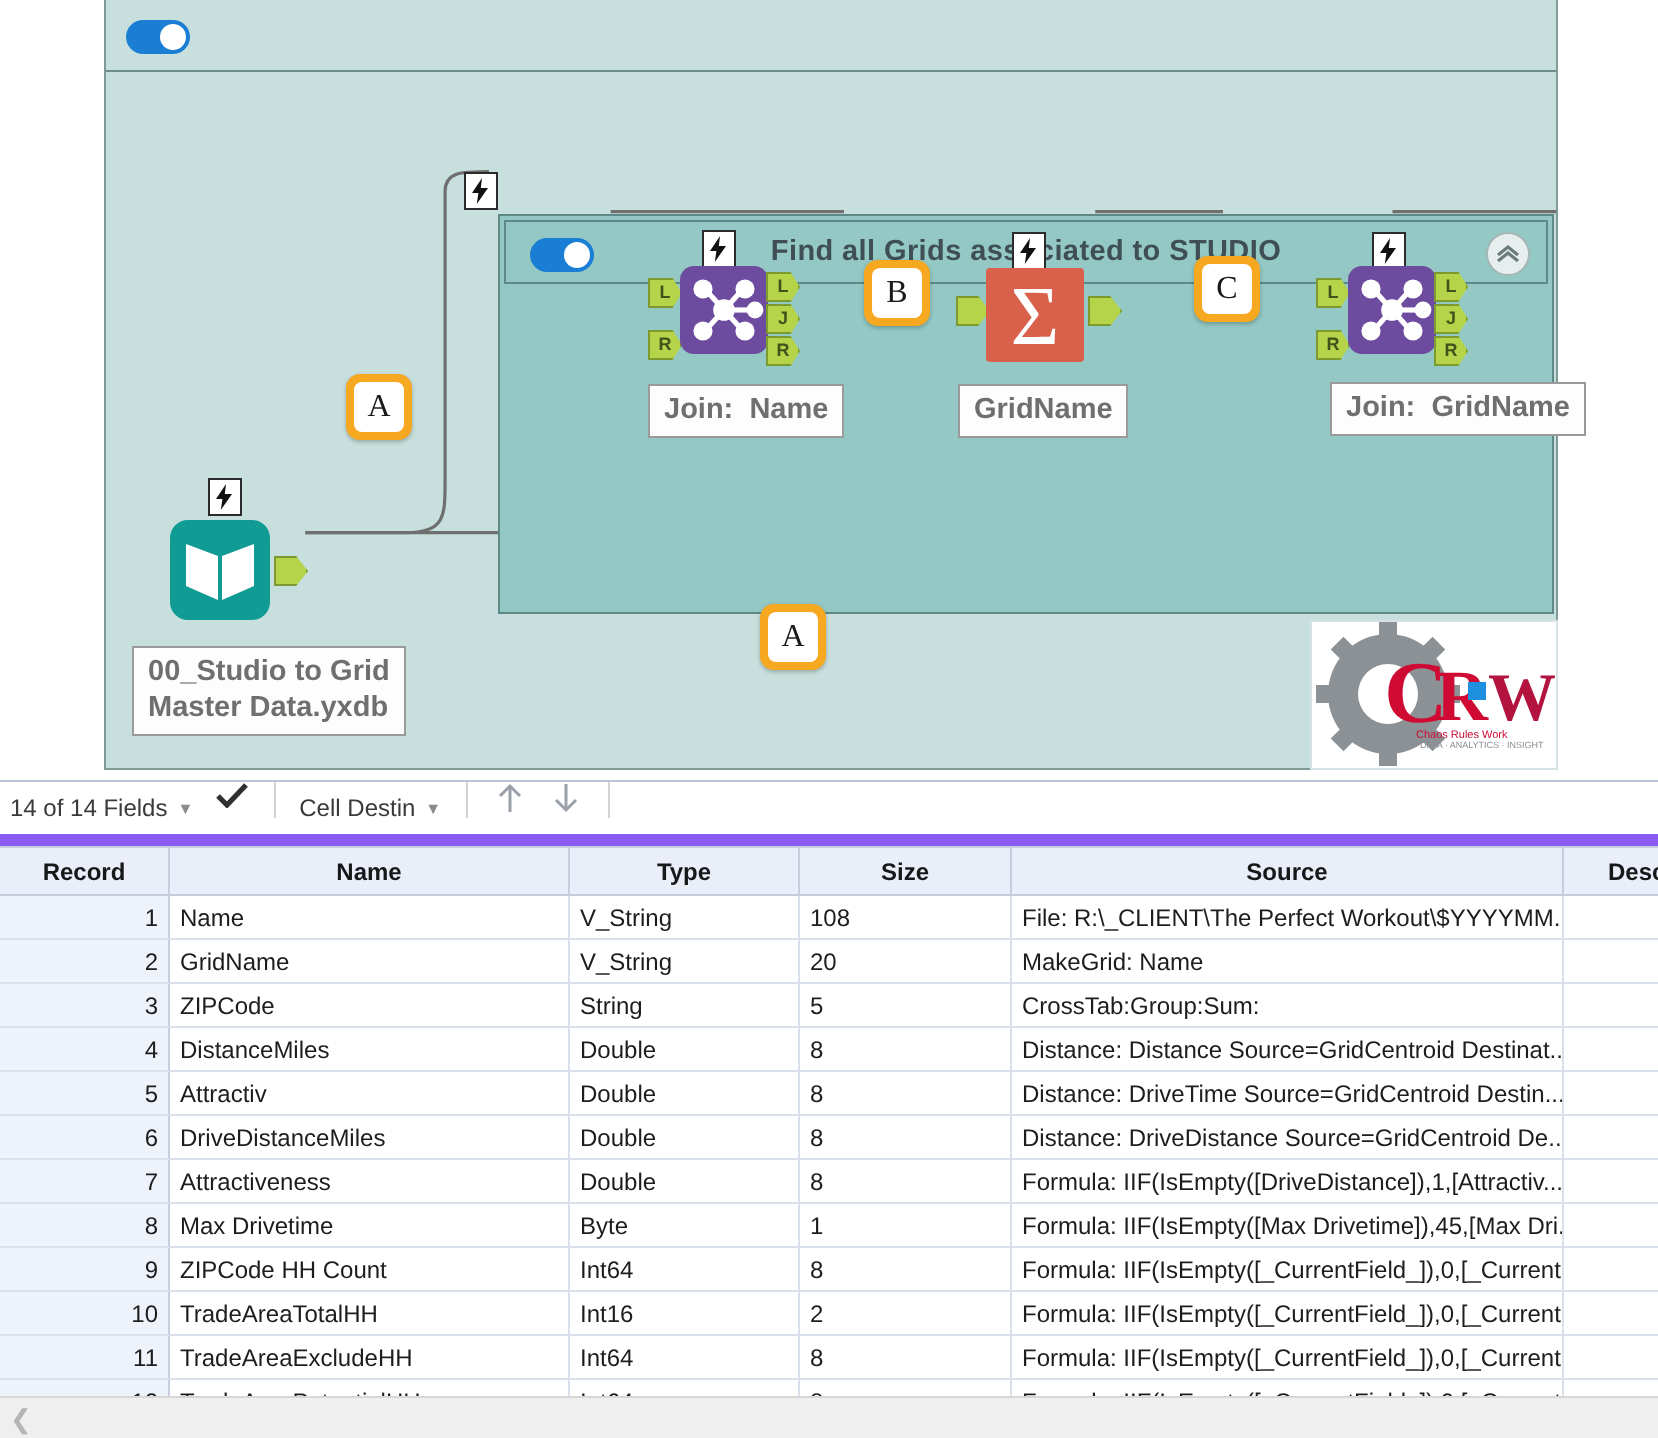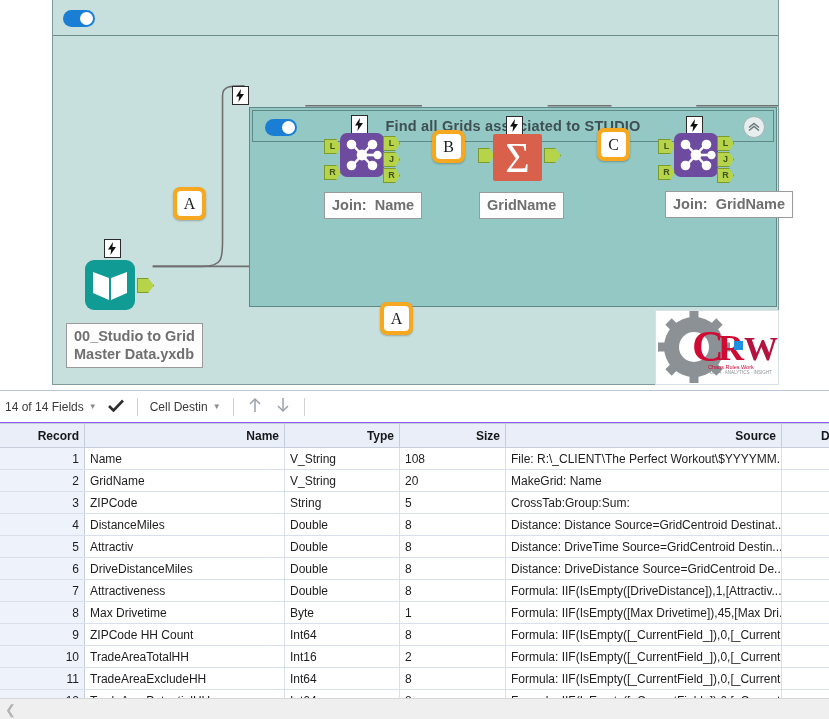--- a/index.html
+++ b/index.html
@@ -127,42 +127,42 @@
   }
 
   
   .results{
     position:absolute;left:0;top:390px;width:829px;height:329px;
     background:#ffffff;
     border-top:1px solid #b9c4d4;
   }
   .results-toolbar{
     position:absolute;left:0;top:0;width:100%;height:32px;
-    background:#ffffff;border-bottom:1px solid #8b5cf6;
+    background:#ffffff;border-bottom:6px solid #8b5cf6;
     box-sizing:border-box;
-    display:flex;align-items:center;
+    display:flex;align-items:flex-start;
   }
   .tb-item{display:flex;align-items:center;height:100%;padding:0 5px;
     font-size:12px;color:#3a3a3a;cursor:pointer;}
   .tb-caret{margin-left:5px;color:#8b8b8b;font-size:8px;}
   .tb-sep{width:1px;height:18px;background:#d3d3d3;margin:0 7px;}
   .tb-icon{color:#9aa0a8;font-size:15px;padding:0 7px;cursor:pointer;}
   .tb-check{color:#3b3b3b;font-size:15px;padding:0 6px;cursor:pointer;}
 
   table.grid{
     position:absolute;left:0;top:32px;width:829px;
     border-collapse:collapse;table-layout:fixed;
     font-size:12px;color:#1d1d1d;
   }
   table.grid th{
     background:#eaeef8;
     border-right:1px solid #c6cddd;
     border-bottom:1px solid #c6cddd;
     border-top:1px solid #c6cddd;
-    font-weight:bold;text-align:right;
+    font-weight:bold;text-align:center;
     padding:3px 5px;height:17px;
     color:#17181a;
     white-space:nowrap;overflow:hidden;
   }
   table.grid td{
     border-right:1px solid #d9dfeb;
     border-bottom:1px solid #d9dfeb;
     padding:2px 5px;height:17px;
     white-space:nowrap;overflow:hidden;text-overflow:clip;
     background:#ffffff;

